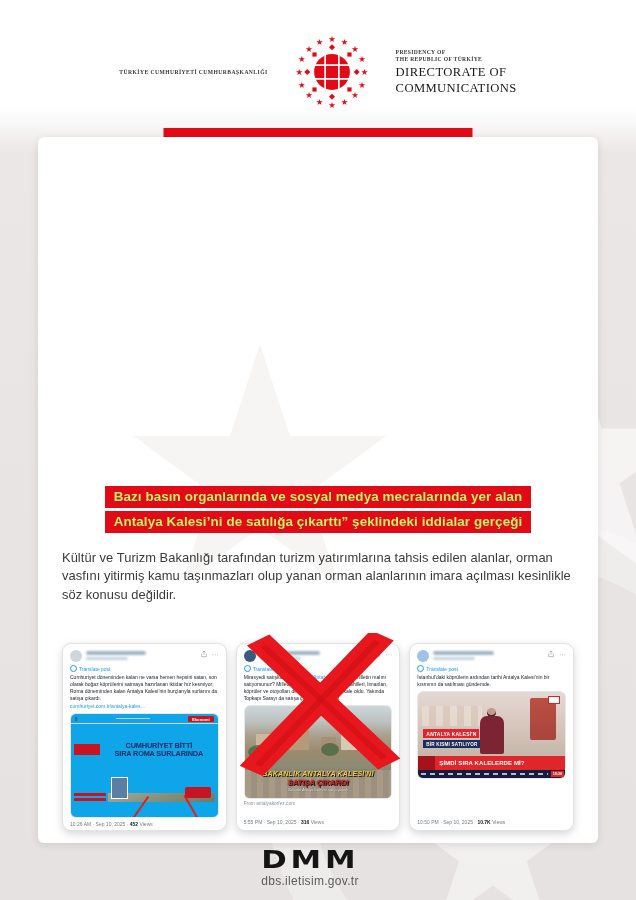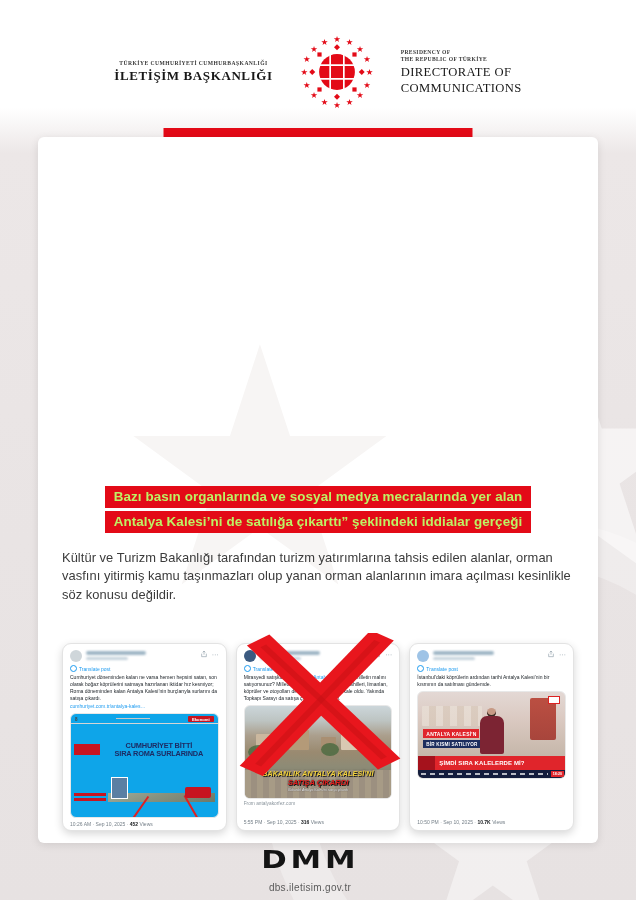--- a/index.html
+++ b/index.html
@@ -136,36 +136,35 @@
              display:flex; align-items:center; z-index:4;}
   .ticker-lines{flex:1; height:2px; margin:0 3px;
                 background:repeating-linear-gradient(90deg,rgba(255,255,255,.7) 0 5px,transparent 5px 9px);}
   .ticker-time{background:#e0252b; color:#fff; font-size:3.6px; font-weight:bold; padding:1px 2px; margin-right:1px;}
   
   .x-mark{position:absolute; top:-11px; left:-3px; width:106%; height:152px; z-index:6; pointer-events:none;}
   
   .dmm{position:absolute; top:848px; left:0; right:16px; text-align:center; z-index:2;}
   .dmm-logo{display:inline-block; font-family:"DejaVu Sans", sans-serif; font-weight:900;
             font-size:24px; letter-spacing:3px; color:#141414; transform:scaleX(1.28); line-height:1;}
-  .dmm-url{font-size:10px; color:#5b5b5b; letter-spacing:.3px; margin-top:10px;}
+  .dmm-url{font-size:12px; color:#5b5b5b; letter-spacing:.3px; margin-top:2px;}
   .share-svg{display:block;}
 </style>
 </head>
 <body>
 
 <div class="page">
 
   <div class="wm wm-star1">★</div>
   <div class="wm wm-star2">★</div>
   <div class="wm wm-ring"></div>
 
   <header class="masthead">
     <div class="org-block org-left">
       <div class="org-small">TÜRKİYE CUMHURİYETİ CUMHURBAŞKANLIĞI</div>
-      <div class="org-main">İLETİŞİM BAŞKANLIĞI</div>
     </div>
     <svg class="emblem" viewBox="0 0 76 76" aria-hidden="true">
       <g fill="#e30a17">
         <circle cx="38" cy="38" r="17"></circle>
         <g transform="rotate(45 38 38)">
           <rect x="59.5" y="36" width="4" height="4" transform="rotate(45 61.5 38)"></rect>
           <rect x="12.5" y="36" width="4" height="4" transform="rotate(45 14.5 38)"></rect>
           <rect x="36" y="59.5" width="4" height="4" transform="rotate(45 38 61.5)"></rect>
           <rect x="36" y="12.5" width="4" height="4" transform="rotate(45 38 14.5)"></rect>
         </g>

